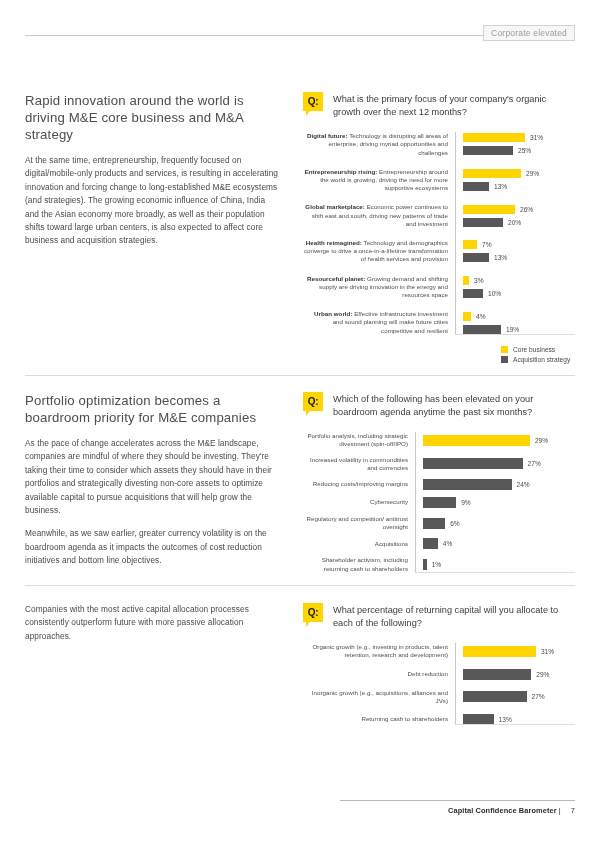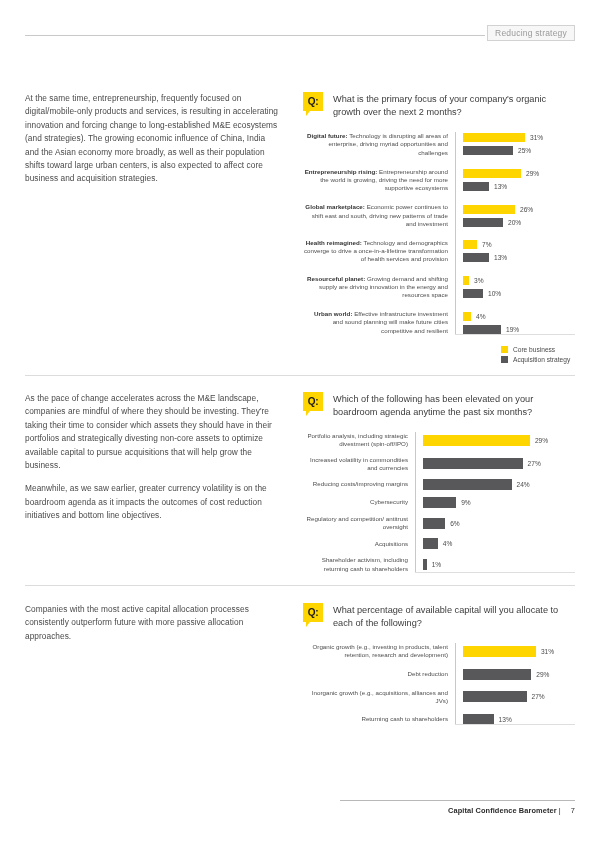--- a/index.html
+++ b/index.html
@@ -102,32 +102,33 @@
   .footer-text .sep { font-weight:normal; color:#2b2b2b; padding:0 2px; }
   .footer-text .pg  { padding-left:8px; font-weight:normal; }
 </style>
 </head>
 <body>
 
 <div class="page">
 
   <div class="header">
     <div class="header-rule"></div>
-    <div class="header-tag">Reducing strategy</div>
+    <div class="header-tag">Corporate elevated</div>
   </div>
 
   <div class="section" id="sec1" style="top:92px;">
     <div class="col-left">
+      <h2 class="sec-title">Rapid innovation around the world is driving M&amp;E core business and M&amp;A strategy</h2>
       <p class="body-copy">At the same time, entrepreneurship, frequently focused on digital/mobile-only products and services, is resulting in accelerating innovation and forcing change to long-established M&amp;E ecosystems (and strategies). The growing economic influence of China, India and the Asian economy more broadly, as well as their population shifts toward large urban centers, is also expected to affect core business and acquisition strategies.</p>
     </div>
 
     <div class="col-right">
       <div class="qblock">
         <div class="qmark">Q:</div>
-        <div class="qtext">What is the primary focus of your company's organic growth over the next 2 months?</div>
+        <div class="qtext">What is the primary focus of your company's organic growth over the next 12 months?</div>
       </div>
       <div class="chart" id="chart1">
         <div class="chart-inner" id="chart1-rows">
             <div class="axis-line" style="left: 152px;"></div>
             <div class="row grp">
               <div class="cat-label"><b>Digital future:</b> Technology is disrupting all areas of enterprise, driving myriad opportunities and challenges</div>
               <div class="bars" style="padding-left: 8px;">
                 <div class="bar-wrap">
                   <span class="bar core" style="width: 62px;"></span>
                   <span class="bar-val">31%</span>
@@ -216,20 +217,21 @@
           </div>
         </div>
       </div>
     </div>
   </div>
 
   <div class="divider" style="top:375px;"></div>
 
   <div class="section" id="sec2" style="top:392px;">
     <div class="col-left">
+      <h2 class="sec-title">Portfolio optimization becomes a boardroom priority for M&amp;E companies</h2>
       <p class="body-copy">As the pace of change accelerates across the M&amp;E landscape, companies are mindful of where they should be investing. They're taking their time to consider which assets they should have in their portfolios and strategically divesting non-core assets to optimize available capital to pursue acquisitions that will help grow the business.</p>
       <p class="body-copy">Meanwhile, as we saw earlier, greater currency volatility is on the boardroom agenda as it impacts the outcomes of cost reduction initiatives and bottom line objectives.</p>
     </div>
     <div class="col-right">
       <div class="qblock">
         <div class="qmark">Q:</div>
         <div class="qtext">Which of the following has been elevated on your boardroom agenda anytime the past six months?</div>
       </div>
       <div class="chart" id="chart2">
         <div class="chart-inner" id="chart2-rows">
@@ -305,21 +307,21 @@
 
   <div class="divider" style="top:585px;"></div>
 
   <div class="section" id="sec3" style="top:603px;">
     <div class="col-left">
       <p class="body-copy">Companies with the most active capital allocation processes consistently outperform future with more passive allocation approaches.</p>
     </div>
     <div class="col-right">
       <div class="qblock">
         <div class="qmark">Q:</div>
-        <div class="qtext">What percentage of available capital will you allocate to each of the following?</div>
+        <div class="qtext">What percentage of returning capital will you allocate to each of the following?</div>
       </div>
       <div class="chart" id="chart3">
         <div class="chart-inner" id="chart3-rows">
             <div class="axis-line" style="left: 152px;"></div>
             <div class="row">
               <div class="cat-label" style="width: 152px;">Organic growth (e.g., investing in products, talent retention, research and development)</div>
               <div class="bars" style="padding-left: 8px;">
                 <div class="bar-wrap">
                   <span class="bar hl" style="width: 72.9412px; height: 11px;"></span>
                   <span class="bar-val">31%</span>

